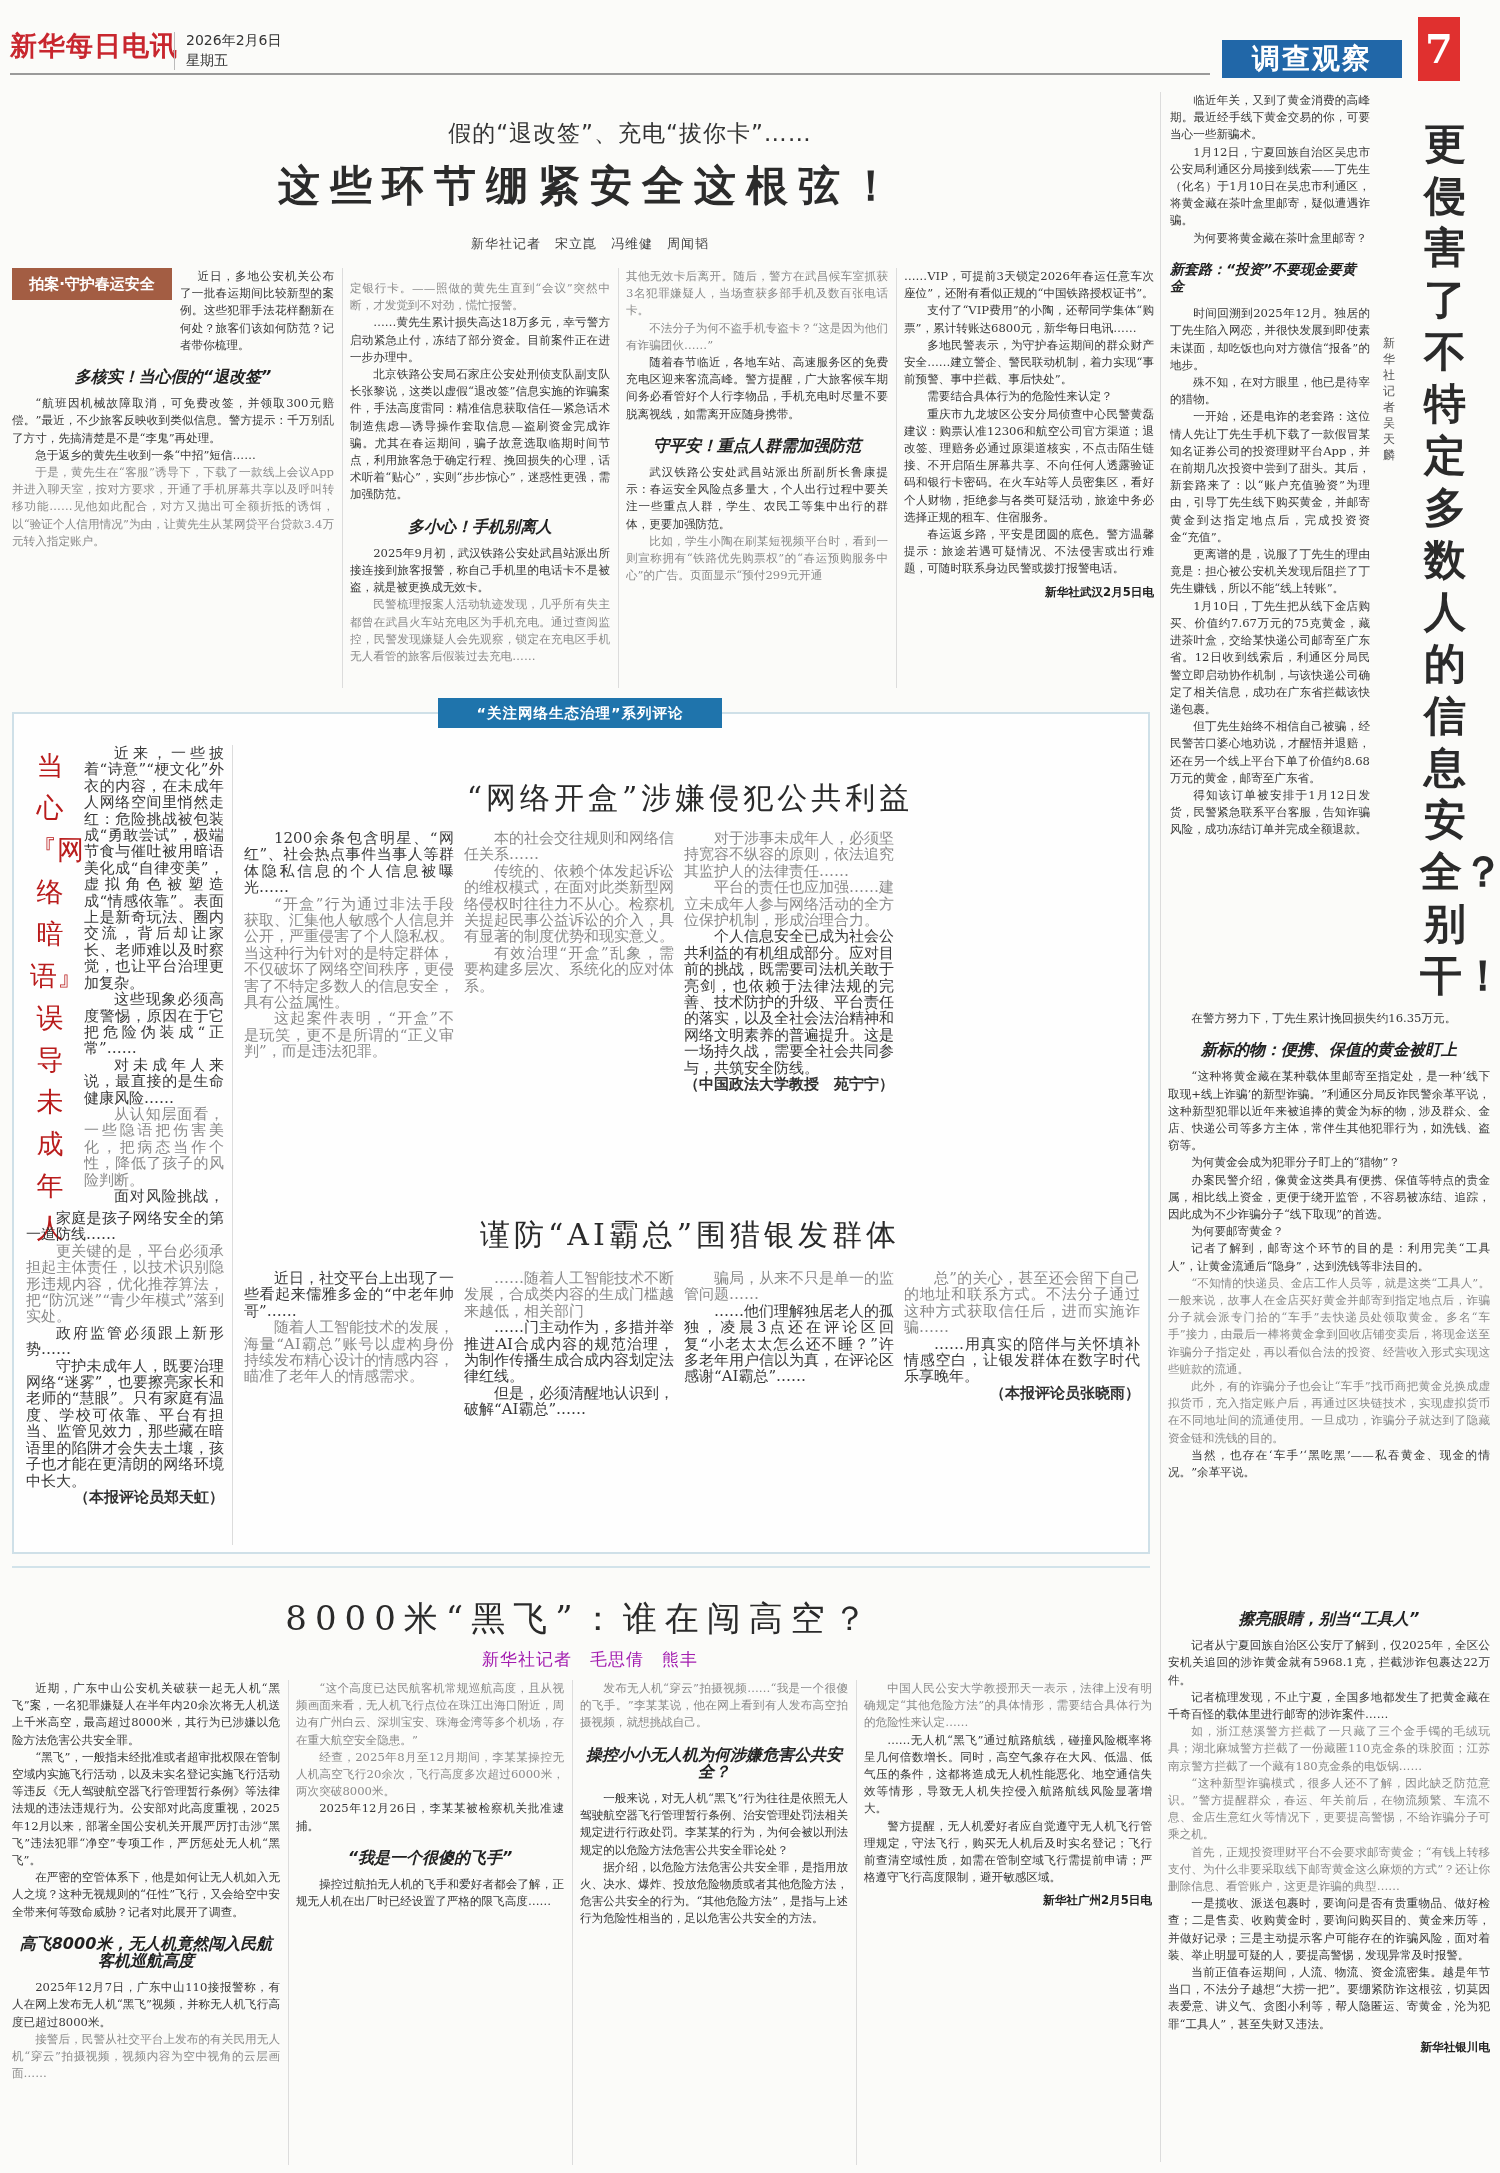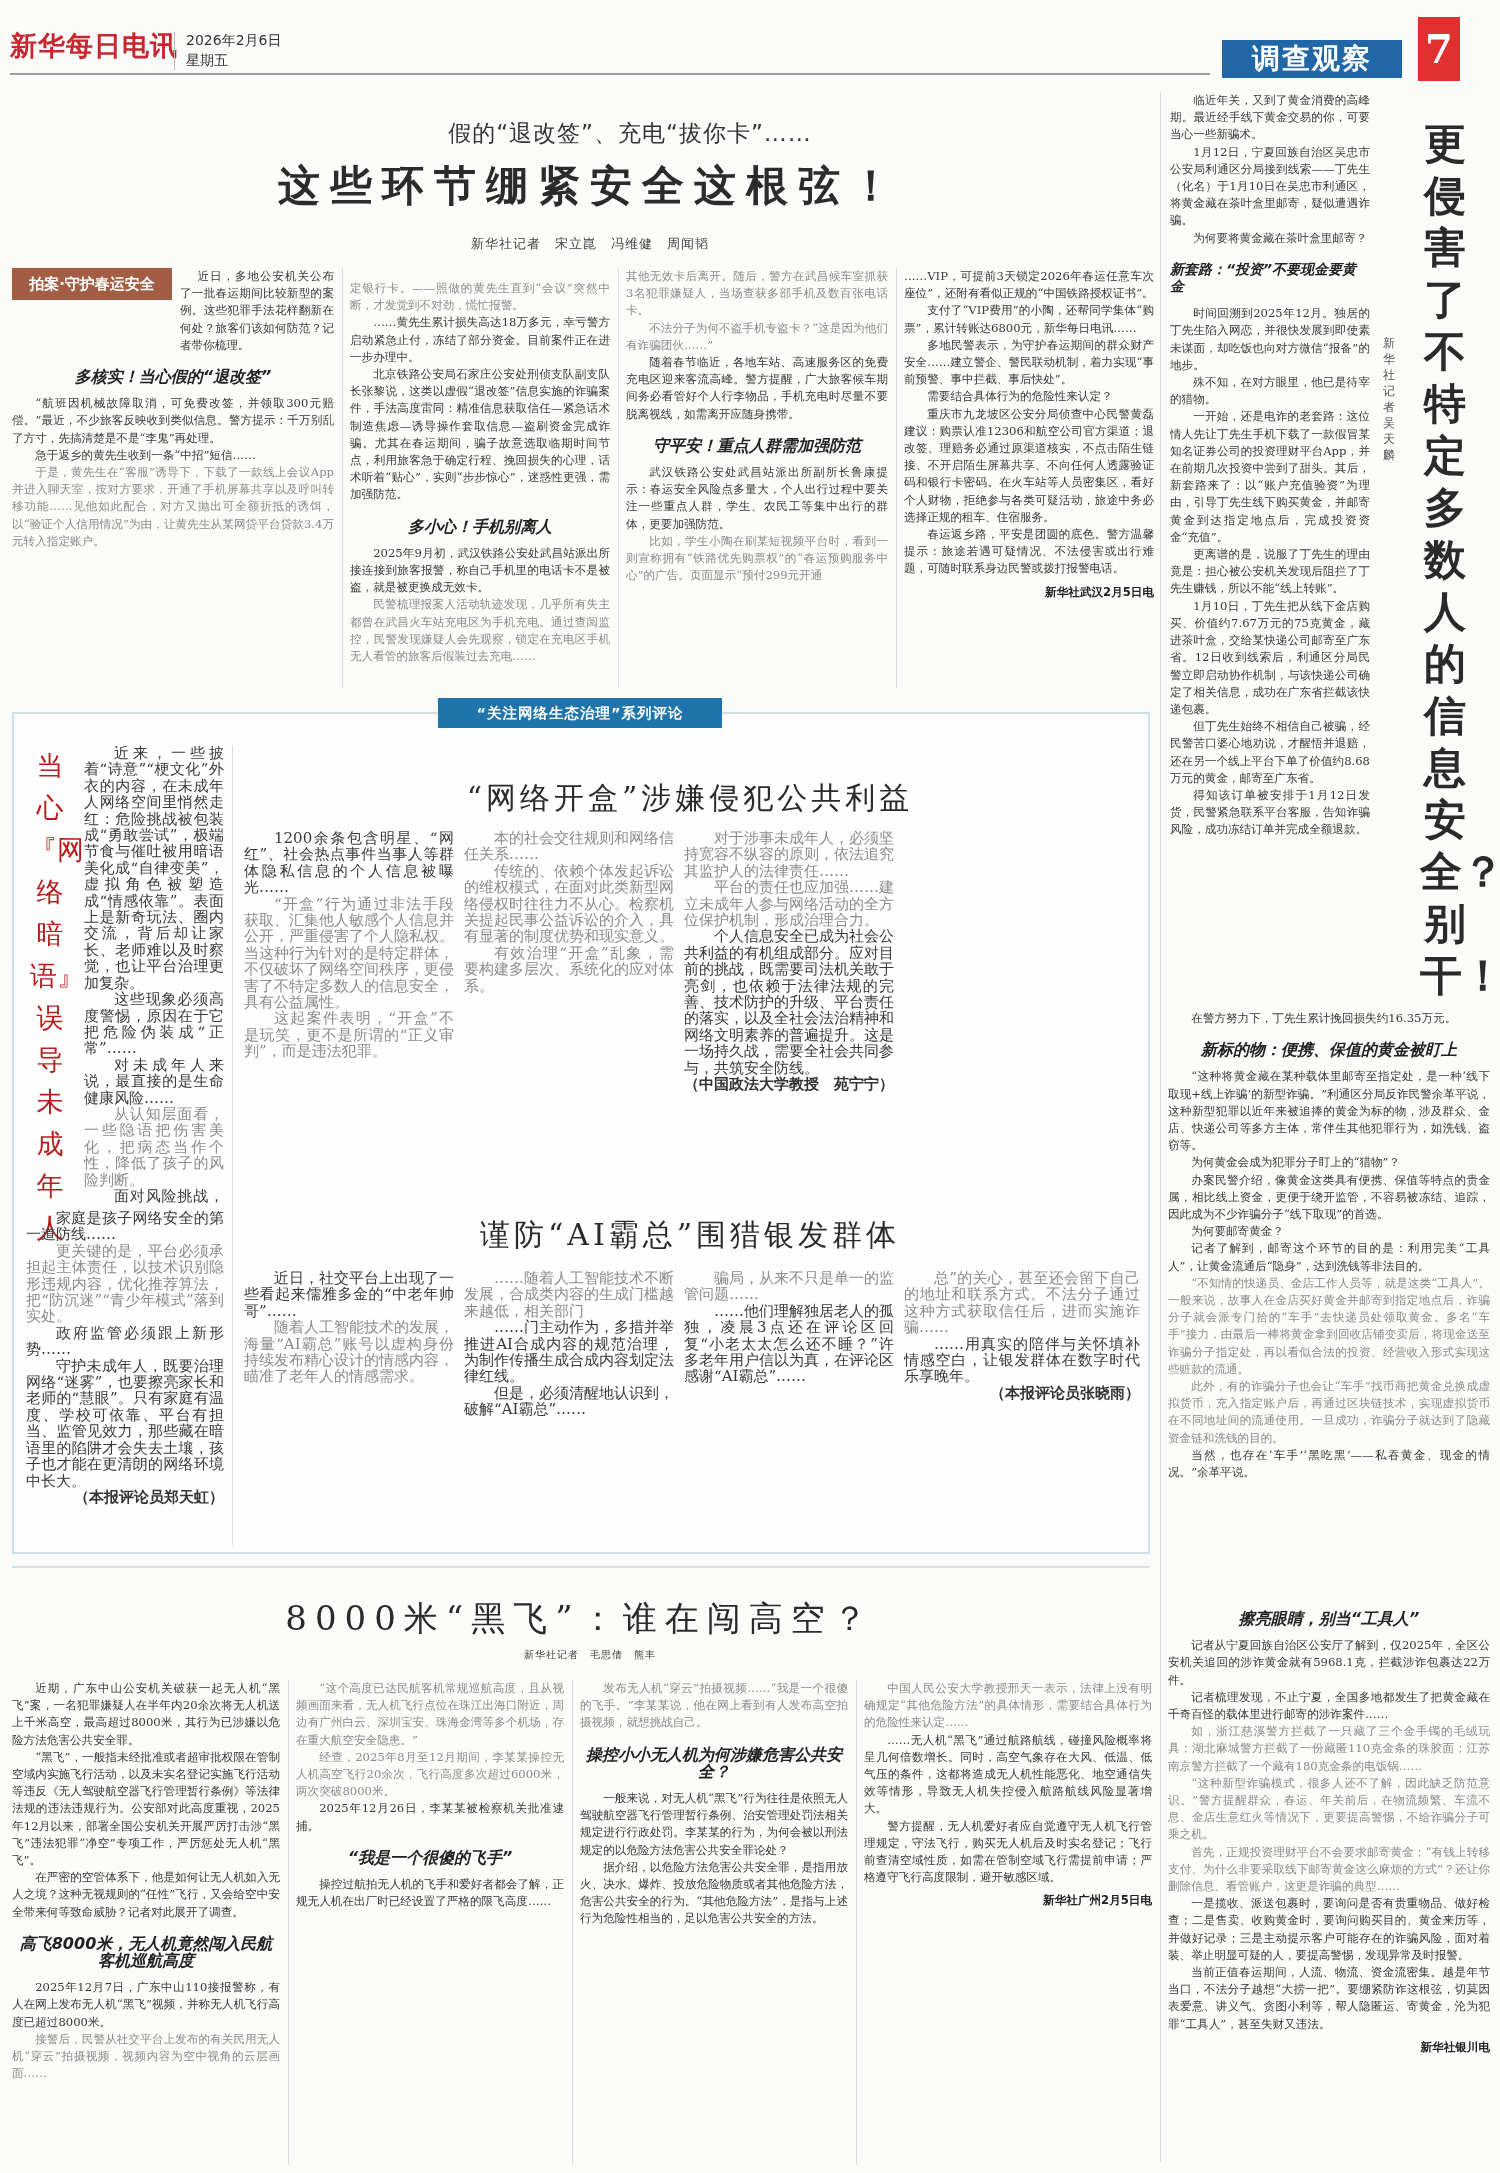--- a/index.html
+++ b/index.html
@@ -36,21 +36,21 @@
   .comment-box { position: absolute; left: 12px; top: 712px; width: 1138px; height: 842px; border: 2px solid #cfe0e8; background: #fefefe; }
   .series-tag { position: absolute; left: 438px; top: 698px; width: 284px; height: 30px; background: #1f74ac; color: #fff; font-family: "DejaVu Sans", sans-serif; font-weight: bold; font-size: 14.5px; text-align: center; line-height: 30px; letter-spacing: 1px; }
   .vert-title { position: absolute; left: 30px; top: 745px; width: 40px; font-size: 27px; line-height: 42px; text-align: center; color: #b91c1c; font-family: "DejaVu Serif", serif; }
   .comment-headline { position: absolute; text-align: center; font-size: 30px; color: #2a2a2a; letter-spacing: 4px; font-family: "DejaVu Serif", serif; }
   .ccol { font-size: 15px; line-height: 16.4px; }
   .signoff { font-family: "DejaVu Sans", sans-serif; font-weight: bold; text-align: right; text-indent: 0 !important; color: #333; }
 
   
   .drone-rule { position: absolute; left: 12px; top: 1566px; width: 1138px; height: 2px; background: #d2e3ea; }
   .drone-headline { position: absolute; left: 150px; top: 1596px; width: 860px; text-align: center; font-size: 34px; letter-spacing: 8px; color: #2a2a2a; }
-  .drone-byline { position: absolute; left: 440px; top: 1648px; width: 300px; text-align: center; font-size: 10px; color: #404040; letter-spacing: 1px; }
+  .drone-byline { position: absolute; left: 440px; top: 1648px; width: 300px; text-align: center; font-size: 17px; color: #a21caf; letter-spacing: 1px; }
 
   .vdivider { position: absolute; width: 1px; background: #dcdcdc; }
 </style>
 </head>
 <body>
 
 <div class="masthead">
   <div class="logo">新华每日电讯</div>
   <div class="logo-sep"></div>
   <div class="date-block">

